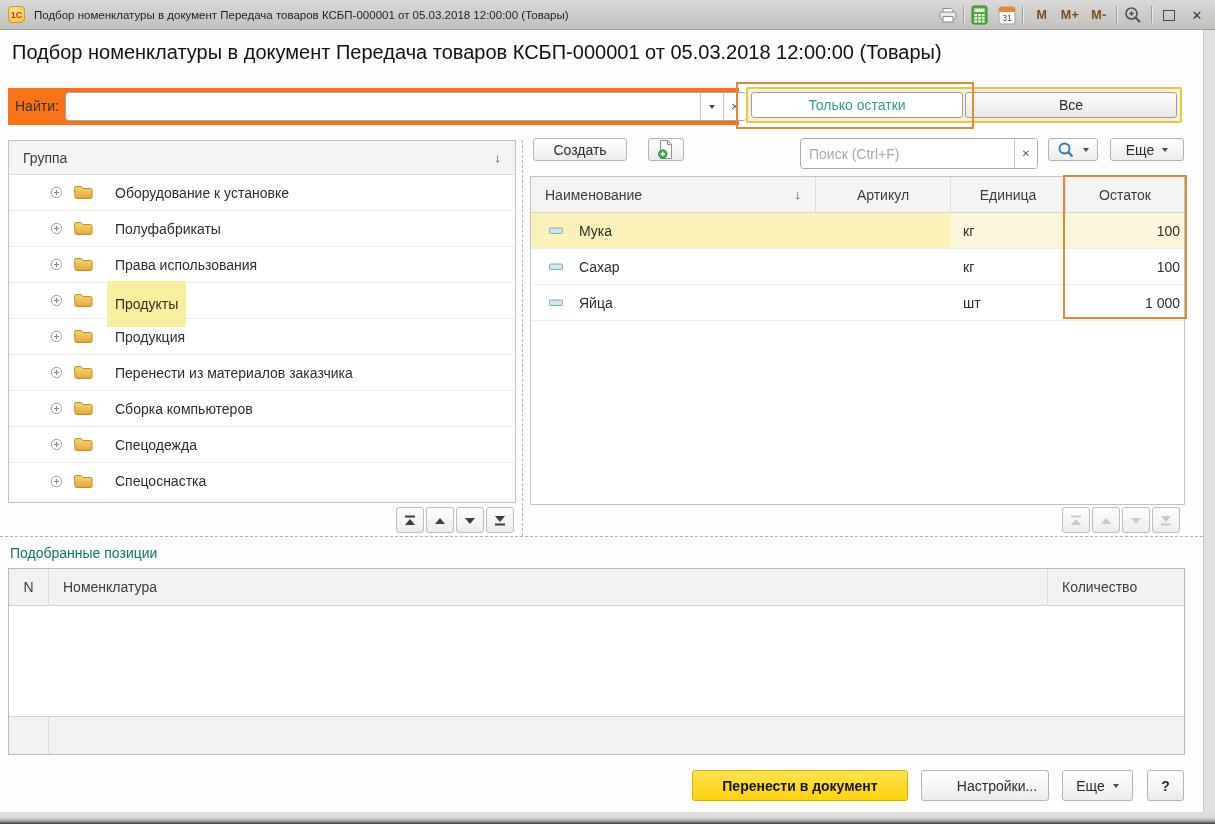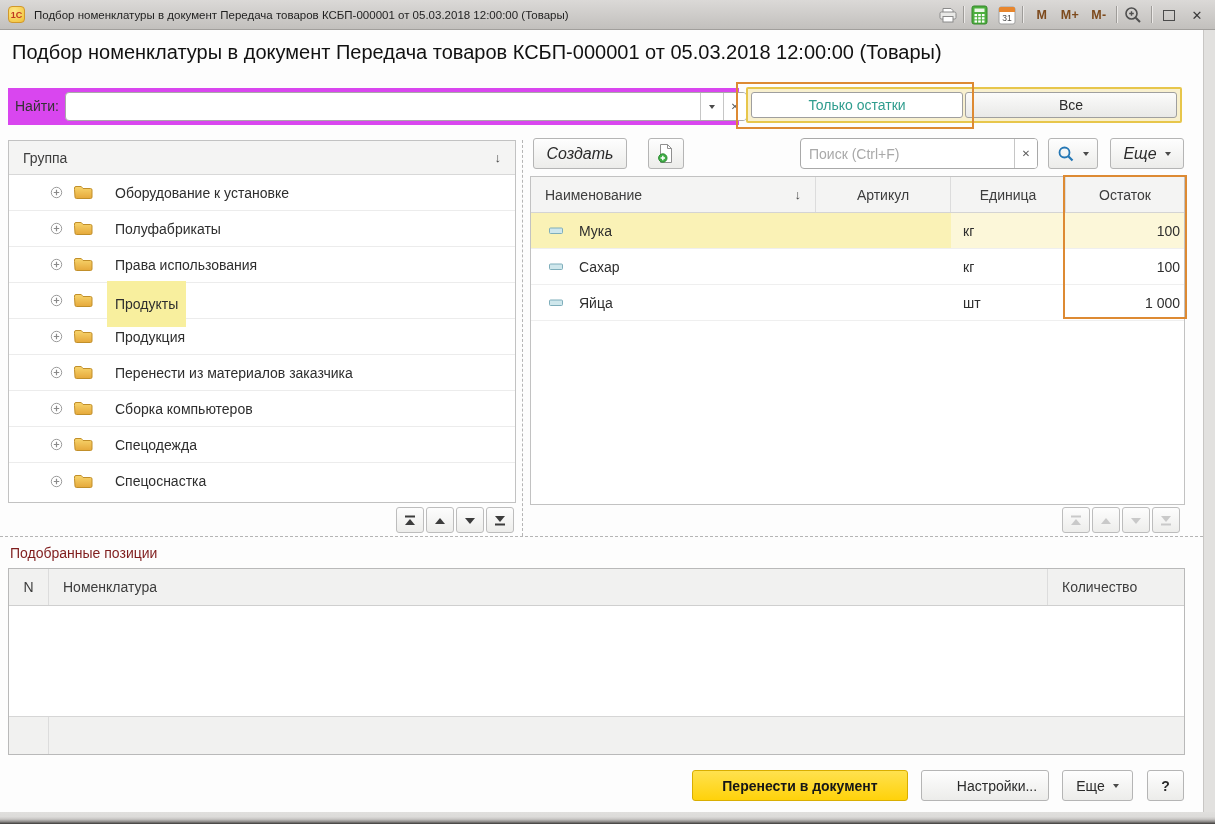--- a/index.html
+++ b/index.html
@@ -17,21 +17,21 @@
   .tb-btn { position:absolute; top:4px; height:22px; display:flex; align-items:center; justify-content:center; }
   .tb-sep { position:absolute; top:6px; width:1px; height:17px; background:#9e9c99; box-shadow:1px 0 0 #ebe9e7; }
   .tb-mem { font-size:12.5px; font-weight:bold; color:#7d4a1d; letter-spacing:0.5px; }
   .tb-close { font-size:13px; color:#3a3a3a; }
   .max-box { width:12px; height:11px; border:1.6px solid #4b4b4b; }
 
   
   .heading { position:absolute; left:12px; top:41px; font-size:20px; color:#111; white-space:nowrap; }
 
   
-  .find-row { position:absolute; left:8px; top:88px; width:731px; height:37px; background:#d946ef; }
+  .find-row { position:absolute; left:8px; top:88px; width:731px; height:37px; background:#f97316; }
   .find-label { position:absolute; left:7px; top:0; line-height:37px; font-size:14px; color:#333; }
   .find-box { position:absolute; left:57px; top:4px; width:682px; height:29px; background:#fff;
               border:1px solid #a9a9a9; border-radius:4px; display:flex; overflow:hidden; }
   .find-input { flex:1; border:none; outline:none; font-size:14px; padding:0 8px; background:transparent; font-family:inherit; }
   .find-side { width:23px; border-left:1px solid #c6c6c6; display:flex; align-items:center; justify-content:center;
                color:#5a5a5a; font-size:10px; background:#fff; }
 
   
   .toggle-frame { position:absolute; left:746px; top:87px; width:436px; height:36px; border:2px solid #e7c64b;
                   background:#f8f0cf; border-radius:2px; display:flex; gap:2px; padding:3px; }
@@ -59,23 +59,23 @@
 
   
   .nav-bar { position:absolute; display:flex; gap:2px; top:507px; }
   #tree-nav { left:396px; }
   #list-nav { left:1062px; }
   .nav-btn { width:28px; height:26px; background:linear-gradient(#fdfdfd,#ededeb); border:1px solid #bdbdbd;
              border-radius:3px; display:flex; align-items:center; justify-content:center; color:#3c3c3c; }
   .nav-btn.disabled { color:#c9c9c9; }
 
   
-  .tbtn { position:absolute; top:138px; height:31px; background:linear-gradient(#fefefe,#ececea);
+  .tbtn { position:absolute; top:138px; height:23px; background:linear-gradient(#fefefe,#ececea);
           border:1px solid #b5b5b5; border-radius:3px; display:flex; align-items:center; justify-content:center;
-          font-size:16px; color:#2b2b2b;font-style:italic; }
+          font-size:14px; color:#2b2b2b; }
   #create-btn { left:533px; width:94px; }
   #newgroup-btn { left:648px; width:36px; }
   .search-box { position:absolute; left:800px; top:138px; width:238px; height:31px; background:#fff;
                 border:1px solid #a9a9a9; border-radius:4px; display:flex; overflow:hidden; }
   .search-input { flex:1; border:none; outline:none; font-size:14px; padding:0 8px; background:transparent; font-family:inherit; }
   .search-input::placeholder { color:#a9a9a9; }
   #find-toggle-btn { left:1048px; width:50px; }
   #list-more-btn { left:1110px; width:74px; }
   .dd-arrow { width:0; height:0; border-left:3.5px solid transparent; border-right:3.5px solid transparent;
               border-top:4.5px solid #4a4a4a; margin-left:8px; }
@@ -95,21 +95,21 @@
   .c-unit { width:115px; display:flex; align-items:center; padding-left:12px; }
   .c-stock { width:118px; display:flex; align-items:center; justify-content:flex-end; padding-right:4px; }
   .lt-row.sel .c-name, .lt-row.sel .c-article { background:#faf2b6; }
   .lt-row.sel .c-unit, .lt-row.sel .c-stock { background:#fcf7d9; }
 
   
   #v-split { position:absolute; left:522px; top:140px; height:396px; width:0; border-left:1px dashed #b5b5b5; }
   #h-split { position:absolute; left:0; top:536px; width:1203px; height:0; border-top:1px dashed #b5b5b5; }
 
   
-  #picked-label { position:absolute; left:10px; top:545px; font-size:14px; color:#7f1d1d; }
+  #picked-label { position:absolute; left:10px; top:545px; font-size:14px; color:#0f766e; }
   #picked-panel { left:8px; top:568px; width:1177px; height:187px; border:1px solid #b9b9b9; display:flex; flex-direction:column; }
   .pk-header { display:flex; height:37px; background:#f1f1f0; border-bottom:1px solid #cfcfcf; font-size:14px; color:#3d3d3d; }
   .pk-n { width:40px; border-right:1px solid #dcdcdc; display:flex; align-items:center; justify-content:center; }
   .pk-nom { flex:1; display:flex; align-items:center; padding-left:14px; border-right:1px solid #dcdcdc; }
   .pk-qty { width:136px; display:flex; align-items:center; padding-left:14px; }
   .pk-body { flex:1; background:#fff; }
   .pk-footer { height:38px; background:#f1f1f0; border-top:1px solid #d6d6d6; display:flex; }
 
   
   .ft-btn { position:absolute; top:770px; height:31px; display:flex; align-items:center; justify-content:center;

